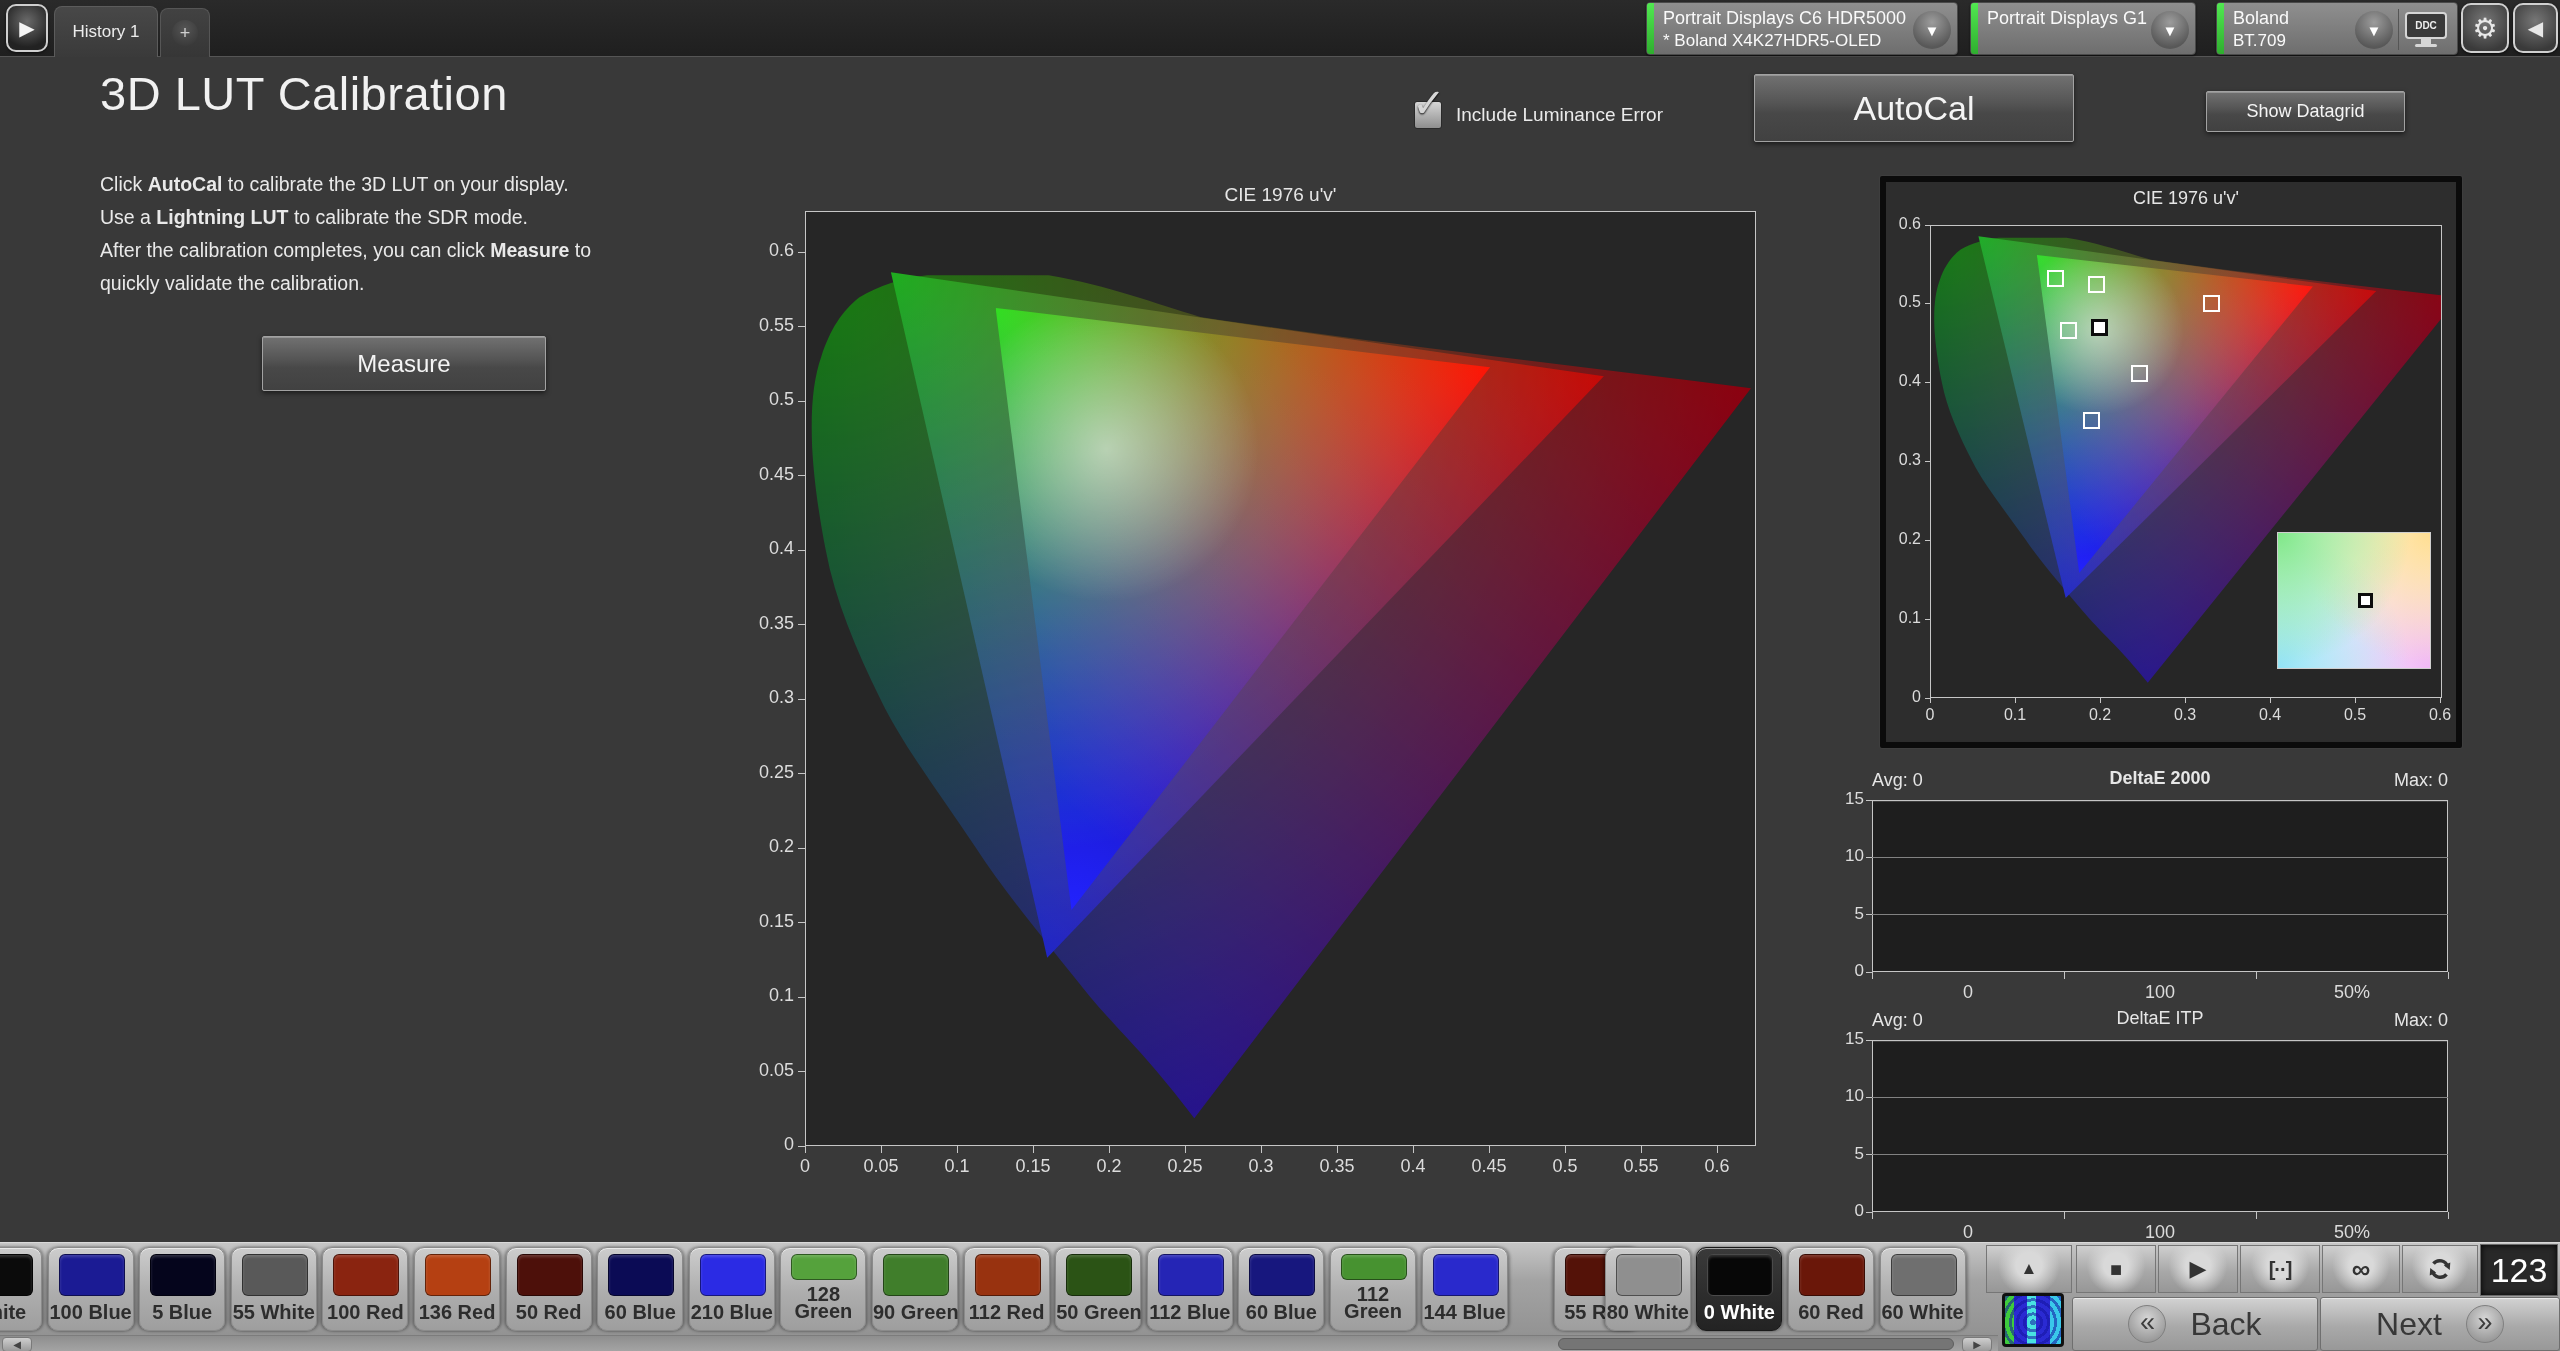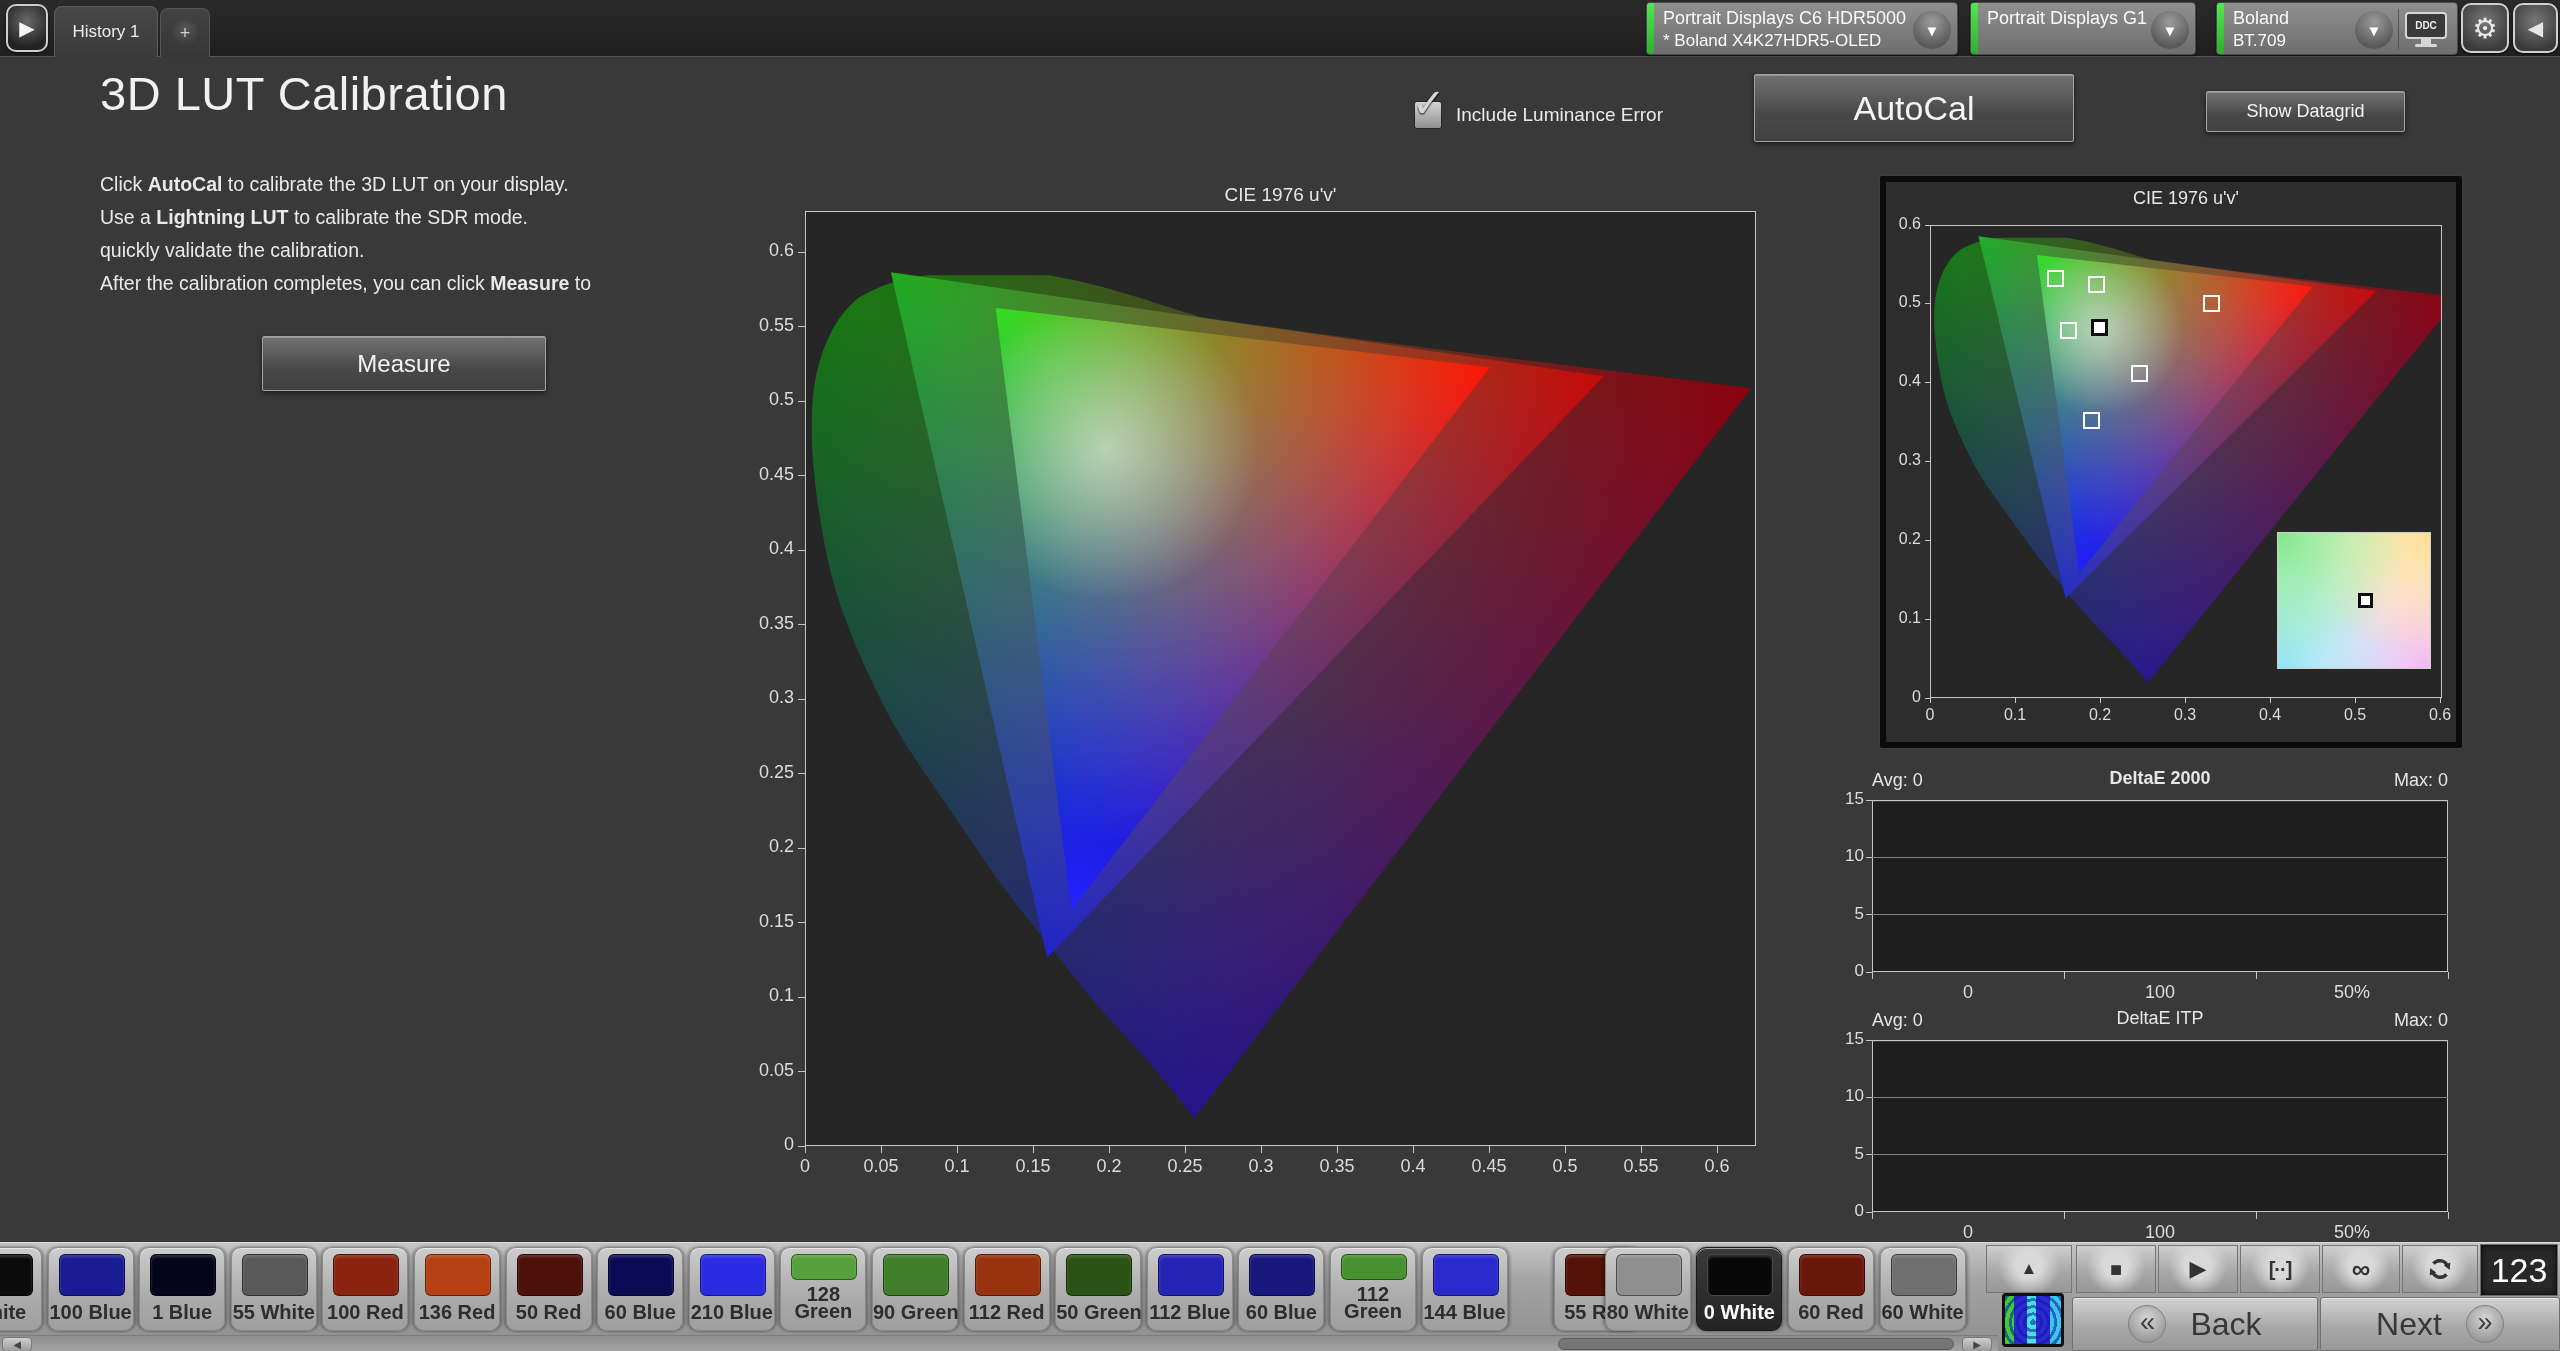--- a/index.html
+++ b/index.html
@@ -183,22 +183,22 @@
       </div>
     <div id="collapse-btn" class="sq-btn abs">
         <span>◀</span>
       </div>
   </div>
 
   <div id="page-title" class="abs">3D LUT Calibration</div>
   <div id="instructions" class="abs">
       <div><span>Click </span><b>AutoCal</b><span> to calibrate the 3D LUT on your display.</span></div>
       <div><span>Use a </span><b>Lightning LUT</b><span> to calibrate the SDR mode.</span></div>
+      <div><span>After the calibration completes, you can click </span><b>Measure</b><span> to</span></div>
       <div><span>quickly validate the calibration.</span></div>
-      <div><span>After the calibration completes, you can click </span><b>Measure</b><span> to</span></div>
     </div>
   <div id="measure-btn" class="big-btn abs">
       <span>Measure</span>
     </div>
 
   <div id="lum-check-box" class="abs"></div>
   <div id="lum-check-mark" class="abs">✓</div>
   <div id="lum-label" class="abs">Include Luminance Error</div>
   <div id="autocal-btn" class="big-btn abs">
       <span>AutoCal</span>
@@ -376,21 +376,21 @@
         <div class="patch" style="left: -44px;">
           <div class="swatch" style="background: rgb(11, 11, 11);"></div>
           <div class="plabel">White</div>
         </div>
         <div class="patch" style="left: 47.6px;">
           <div class="swatch" style="background: rgb(27, 27, 148);"></div>
           <div class="plabel">100 Blue</div>
         </div>
         <div class="patch" style="left: 139.2px;">
           <div class="swatch" style="background: rgb(5, 5, 28);"></div>
-          <div class="plabel">1 Blue</div>
+          <div class="plabel">5 Blue</div>
         </div>
         <div class="patch" style="left: 230.8px;">
           <div class="swatch" style="background: rgb(89, 89, 89);"></div>
           <div class="plabel">55 White</div>
         </div>
         <div class="patch" style="left: 322.4px;">
           <div class="swatch" style="background: rgb(138, 36, 16);"></div>
           <div class="plabel">100 Red</div>
         </div>
         <div class="patch" style="left: 414px;">

